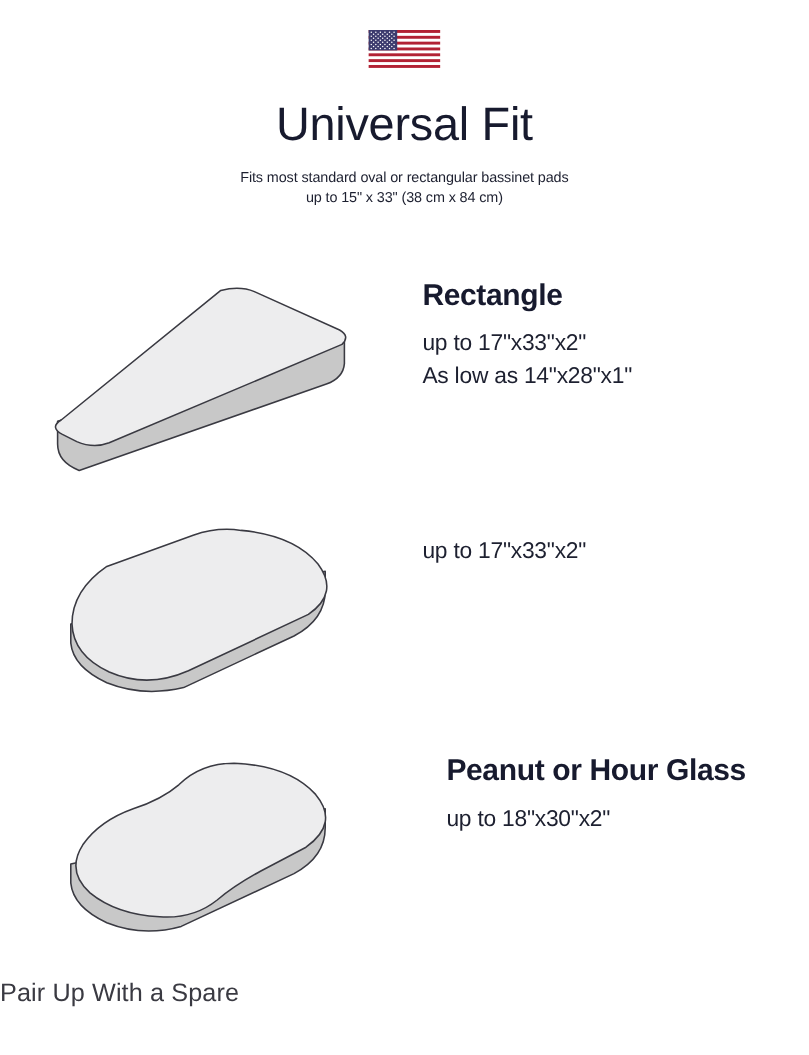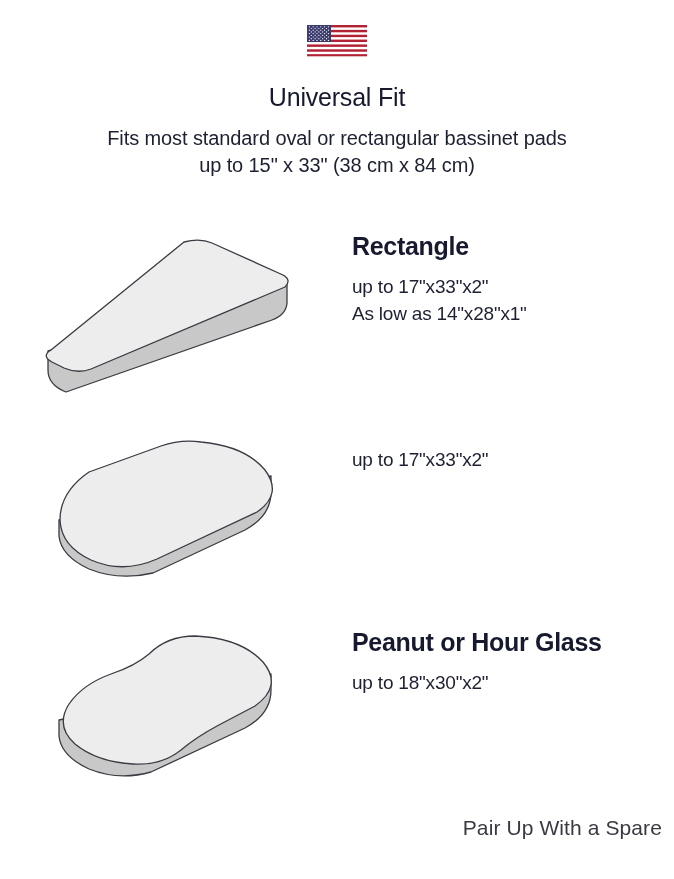--- a/index.html
+++ b/index.html
@@ -39,47 +39,47 @@
   
   .header {
     position: absolute;
     top: 83px;
     left: 0;
     width: 674px;
     text-align: center;
   }
   .title {
     margin: 0;
-    font-size: 25px;
+    font-size: 39px;
     font-weight: 400;
     letter-spacing: -0.2px;
     color: #171a2e;
     line-height: 1.12;
   }
   .subtitle {
     margin: 14px 0 0 0;
-    font-size: 20px;
+    font-size: 12px;
     font-weight: 400;
     color: #1d2030;
     line-height: 1.33;
     letter-spacing: -0.1px;
   }
   .subtitle span { display: block; }
 
   
   .row {
     position: absolute;
     left: 0;
     width: 674px;
     display: flex;
     align-items: flex-start;
   }
   .row-rect   { top: 232px; height: 190px; }
   .row-oval   { top: 434px; height: 180px; }
-  .row-peanut { top: 628px; height: 180px; }
+  .row-peanut { top: 628px; height: 180px; gap: 20px; }
 
   .art {
     width: 348px;
     flex: 0 0 348px;
     display: flex;
     align-items: center;
     justify-content: center;
   }
   .copy {
     flex: 1 1 auto;
@@ -103,21 +103,21 @@
     letter-spacing: -0.2px;
   }
   .shape-dim span { display: block; }
 
   
   .footer {
     position: absolute;
     top: 816px;
     left: 0;
     width: 662px;
-    text-align: right;
+    text-align: left;
   }
   .footer-text {
     margin: 0;
     font-size: 21px;
     font-weight: 400;
     color: #3a3a42;
     letter-spacing: 0.1px;
   }
 </style>
 </head>

